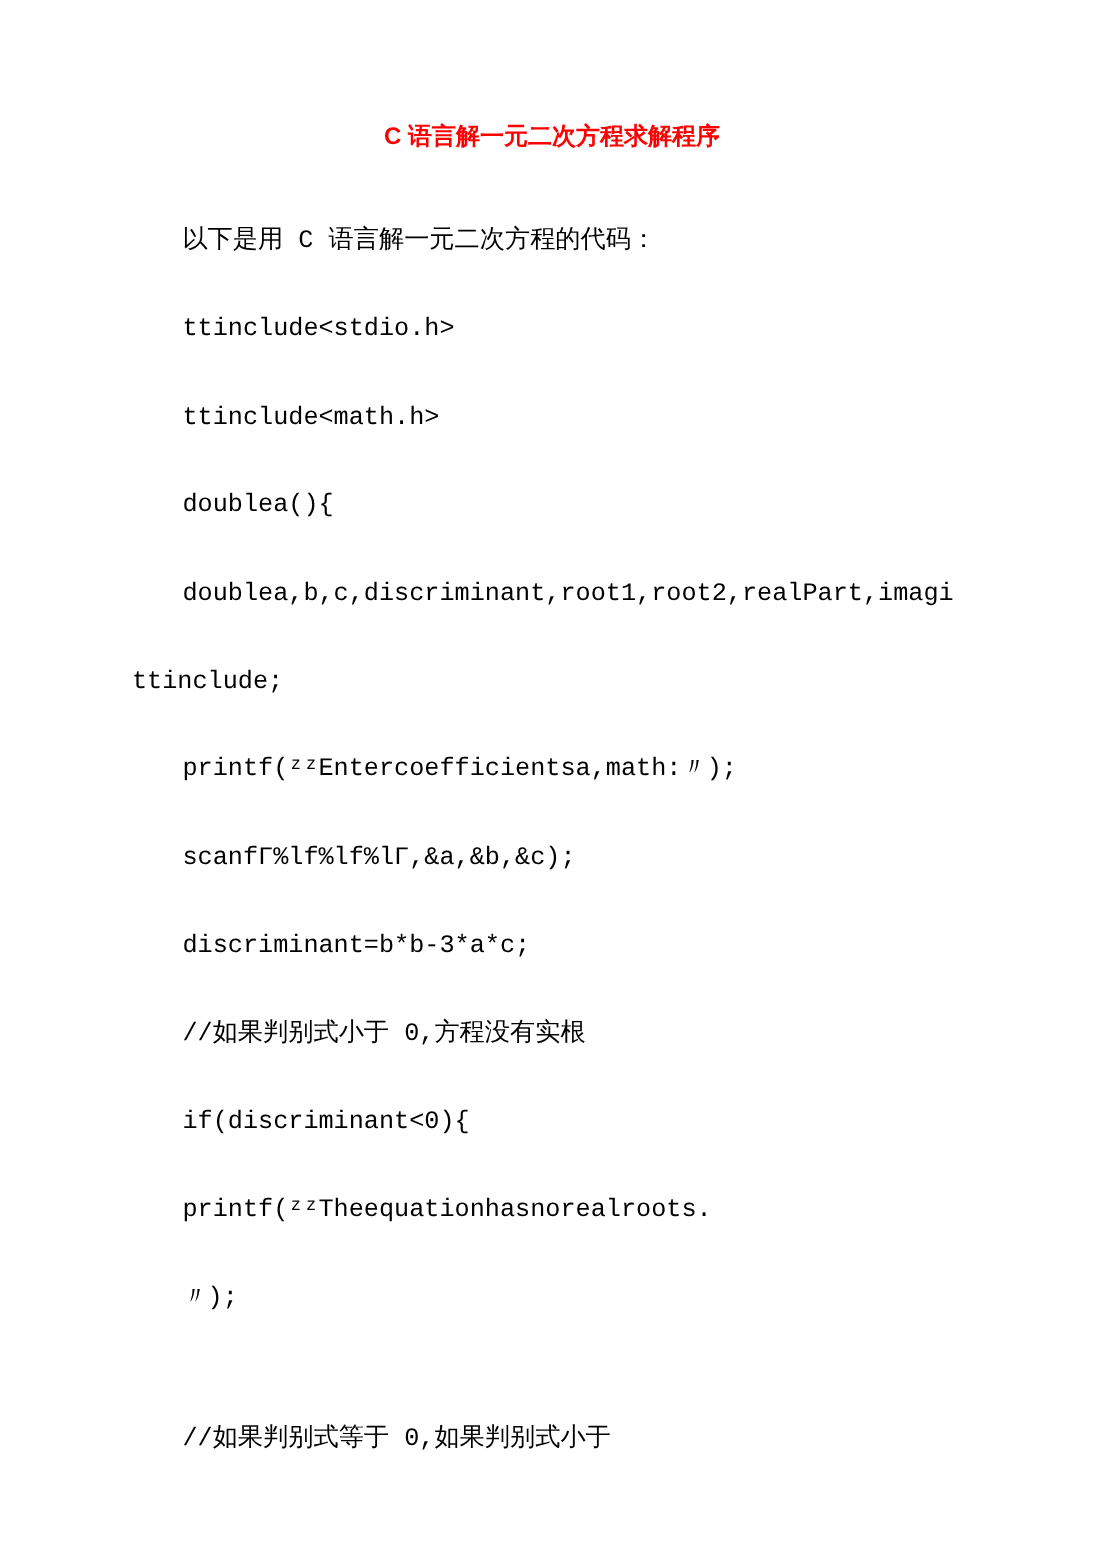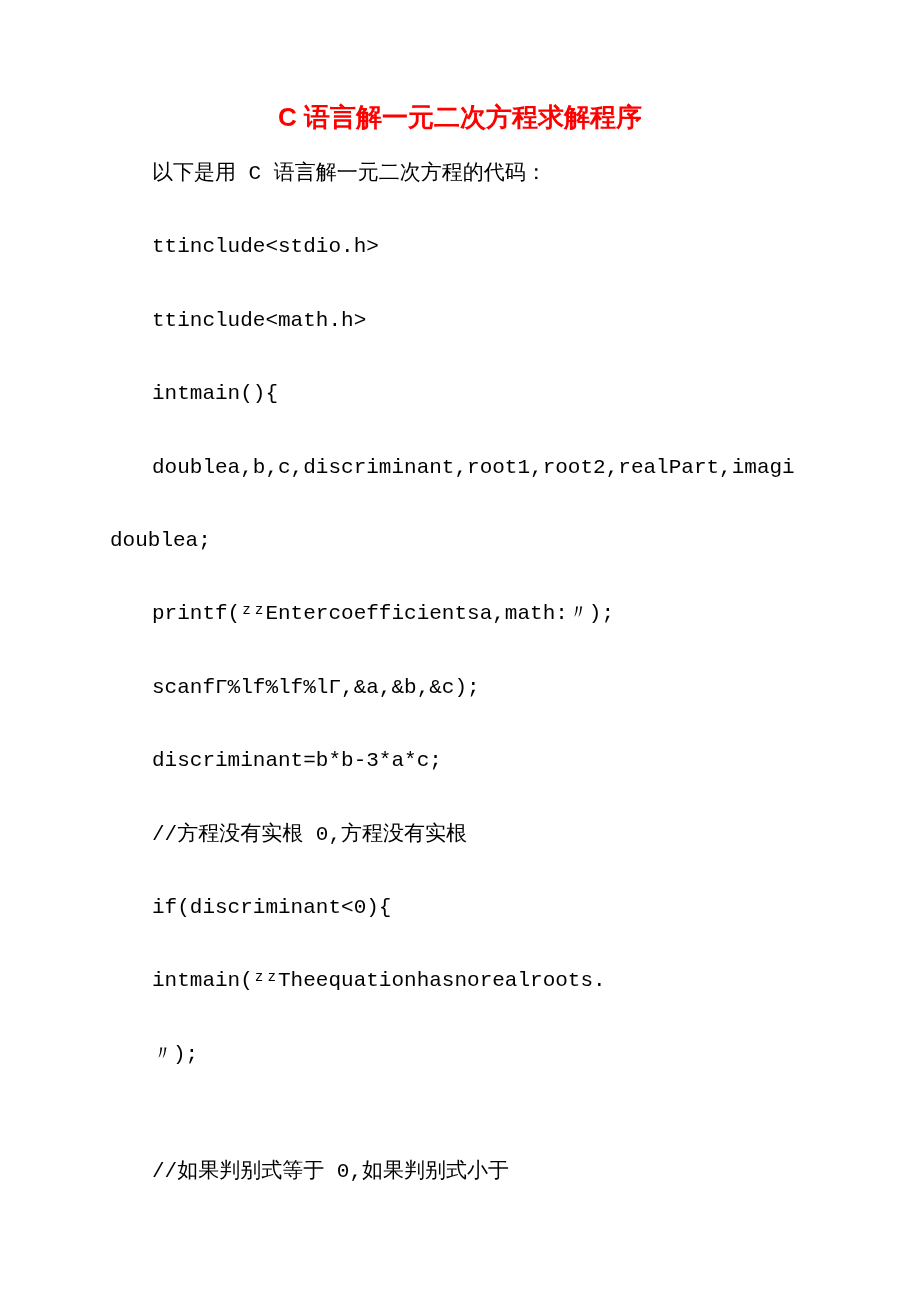--- a/index.html
+++ b/index.html
@@ -10,24 +10,24 @@
   body {
     width: 920px;
     height: 1301px;
     background: #ffffff;
     font-family: "SimSun", "宋体", serif;
     padding: 100px 110px 60px 110px;
     color: #000000;
   }
   .title {
     text-align: center;
-    font-size: 26px;
+    font-size: 20px;
     font-weight: bold;
     color: #ff0000;
-    margin-bottom: 24px;
+    margin-bottom: 60px;
     font-family: "SimSun", "宋体", "Microsoft YaHei", sans-serif;
   }
   .line {
     font-size: 21px;
     line-height: 1.4;
     margin-bottom: 44px;
     text-indent: 2em;
     font-family: "SimSun", "宋体", "Courier New", monospace;
     word-break: break-all;
   }
@@ -39,23 +39,23 @@
   }
 </style>
 </head>
 <body>
 
 <h1 class="title">C 语言解一元二次方程求解程序</h1>
 
 <p class="line">以下是用 C 语言解一元二次方程的代码：</p>
 <p class="line">ttinclude&lt;stdio.h&gt;</p>
 <p class="line">ttinclude&lt;math.h&gt;</p>
-<p class="line">intmain(){</p>
+<p class="line">doublea(){</p>
 <p class="line">doublea,b,c,discriminant,root1,root2,realPart,imagi</p>
-<p class="line continuation">doublea;</p>
+<p class="line continuation">ttinclude;</p>
 <p class="line">printf(ᶻᶻEntercoefficientsa,math:〃);</p>
 <p class="line">scanfΓ%lf%lf%lΓ,&amp;a,&amp;b,&amp;c);</p>
 <p class="line">discriminant=b*b-3*a*c;</p>
-<p class="line">//方程没有实根 0,方程没有实根</p>
+<p class="line">//如果判别式小于 0,方程没有实根</p>
 <p class="line">if(discriminant&lt;0){</p>
-<p class="line">intmain(ᶻᶻTheequationhasnorealroots.</p>
+<p class="line">printf(ᶻᶻTheequationhasnorealroots.</p>
 <p class="line gap">〃);</p>
 <p class="line">//如果判别式等于 0,如果判别式小于</p>
 
 </body></html>

